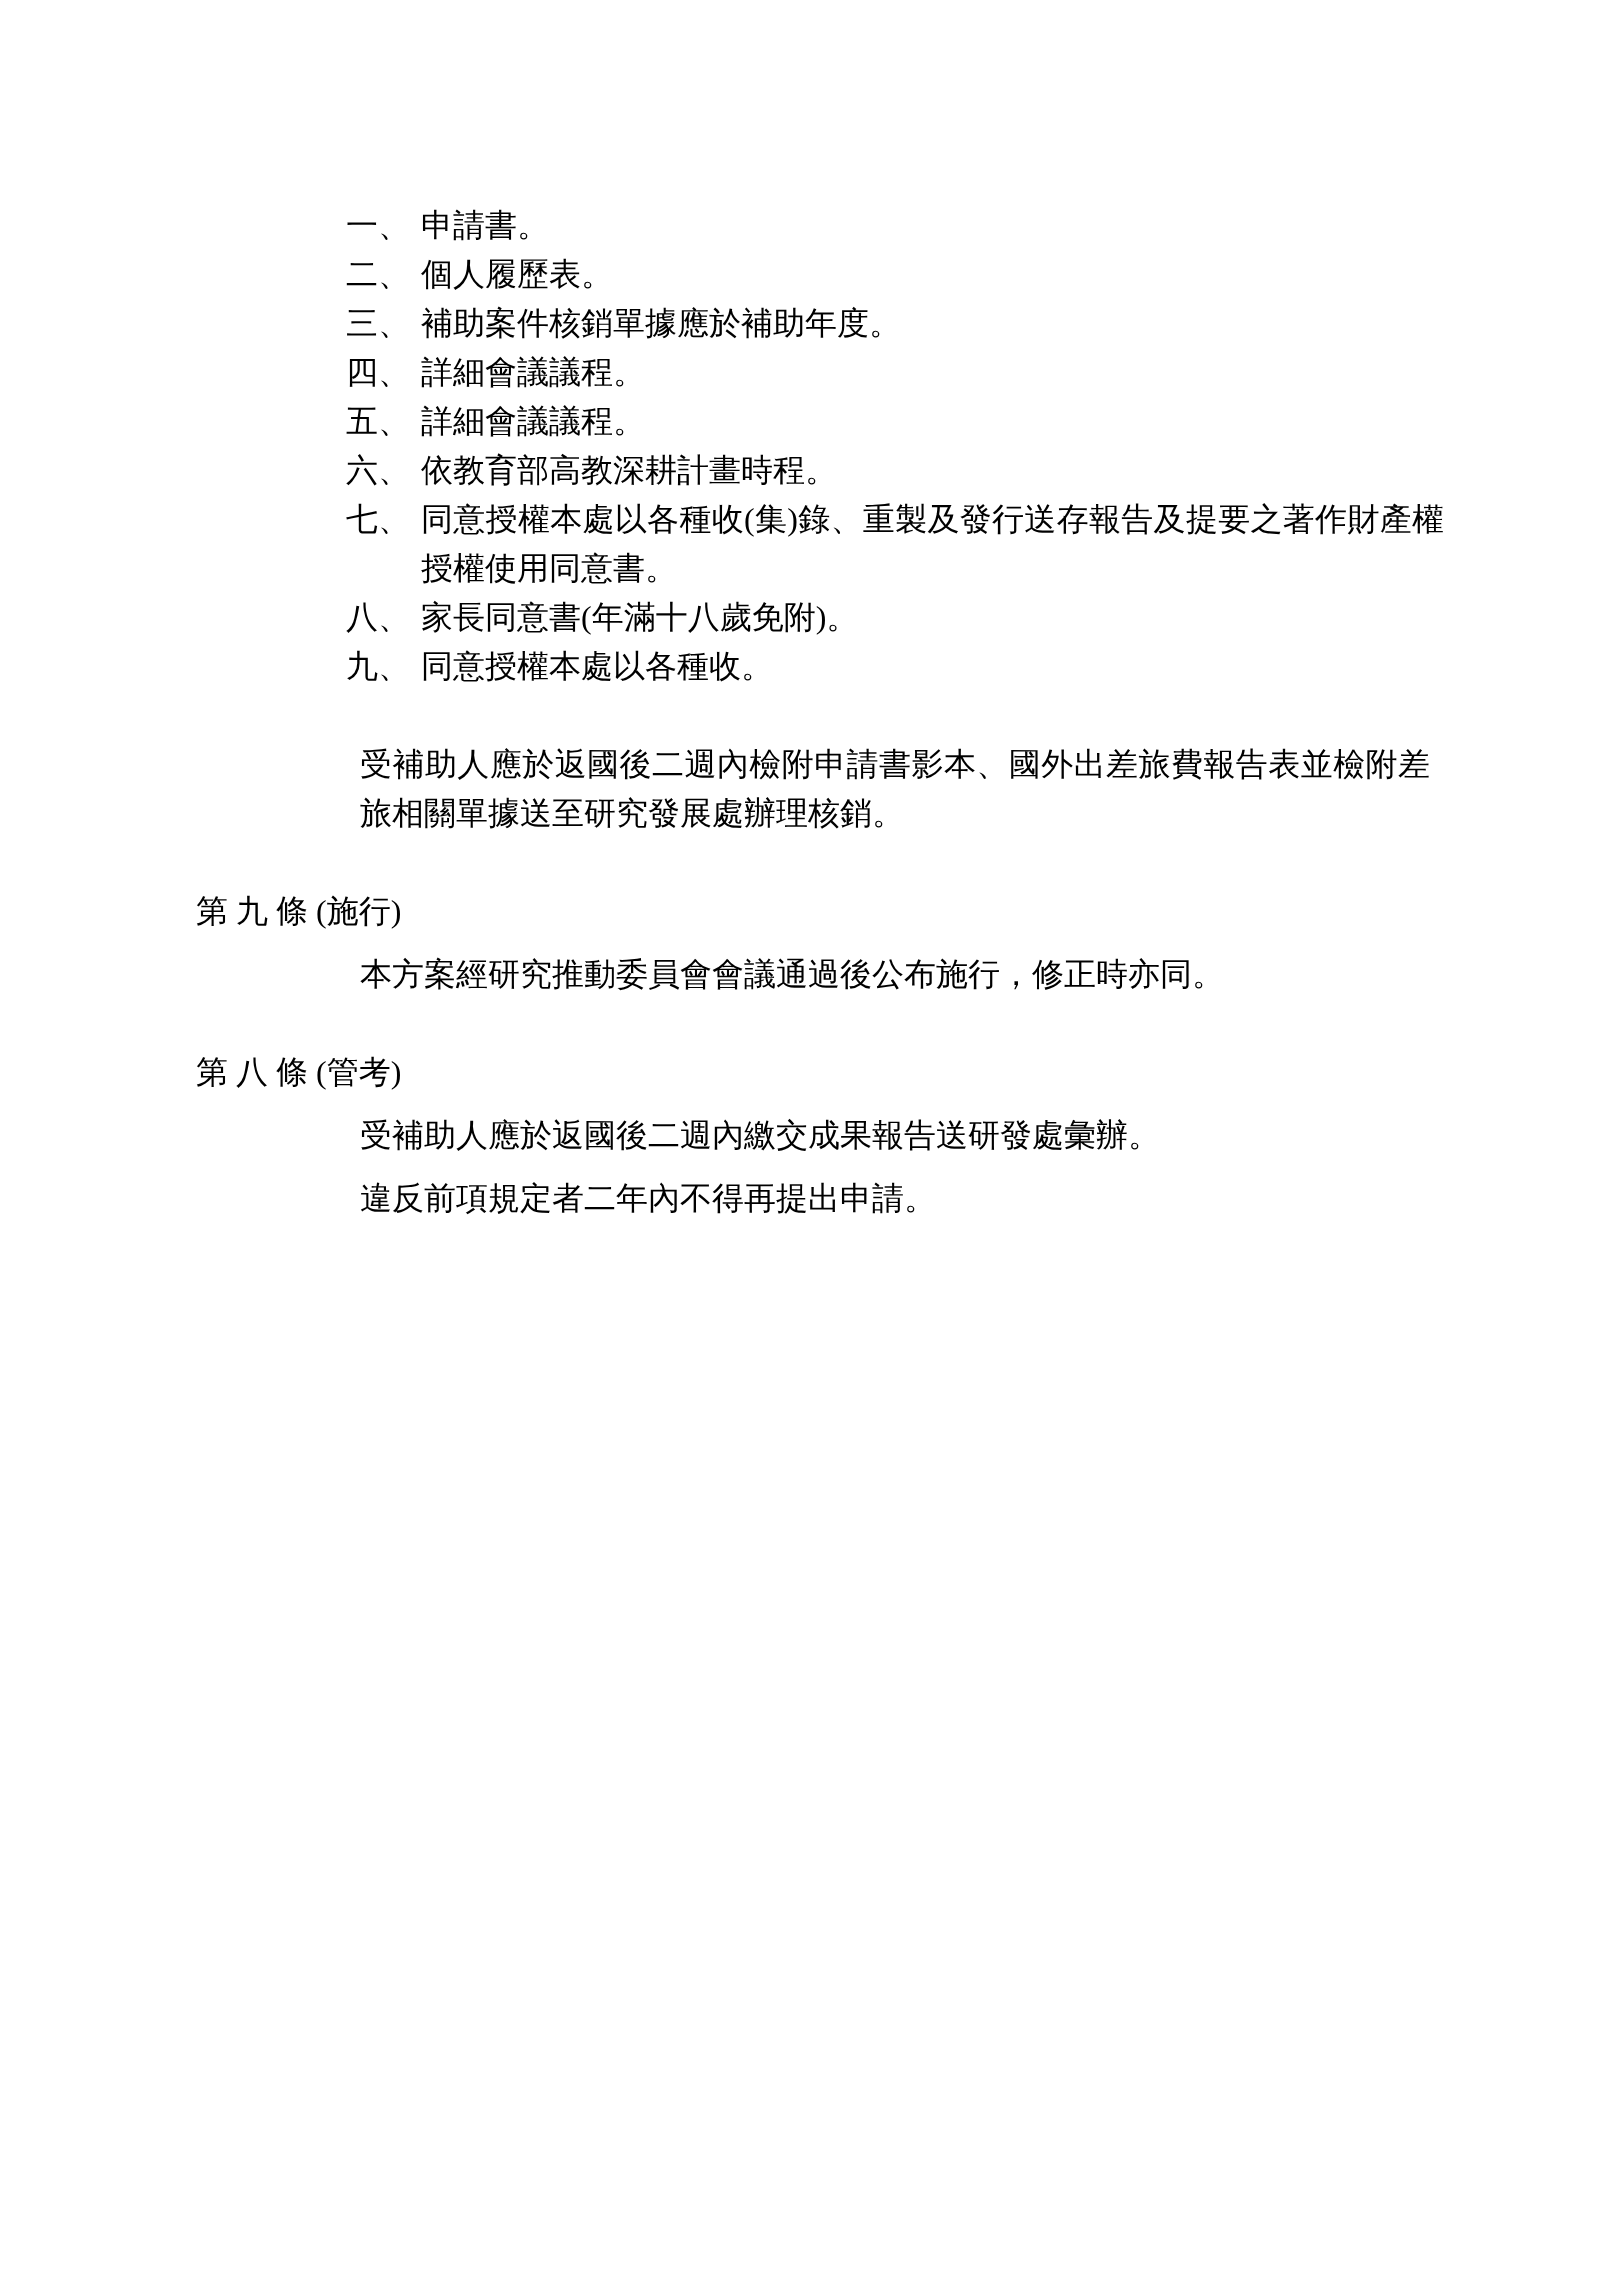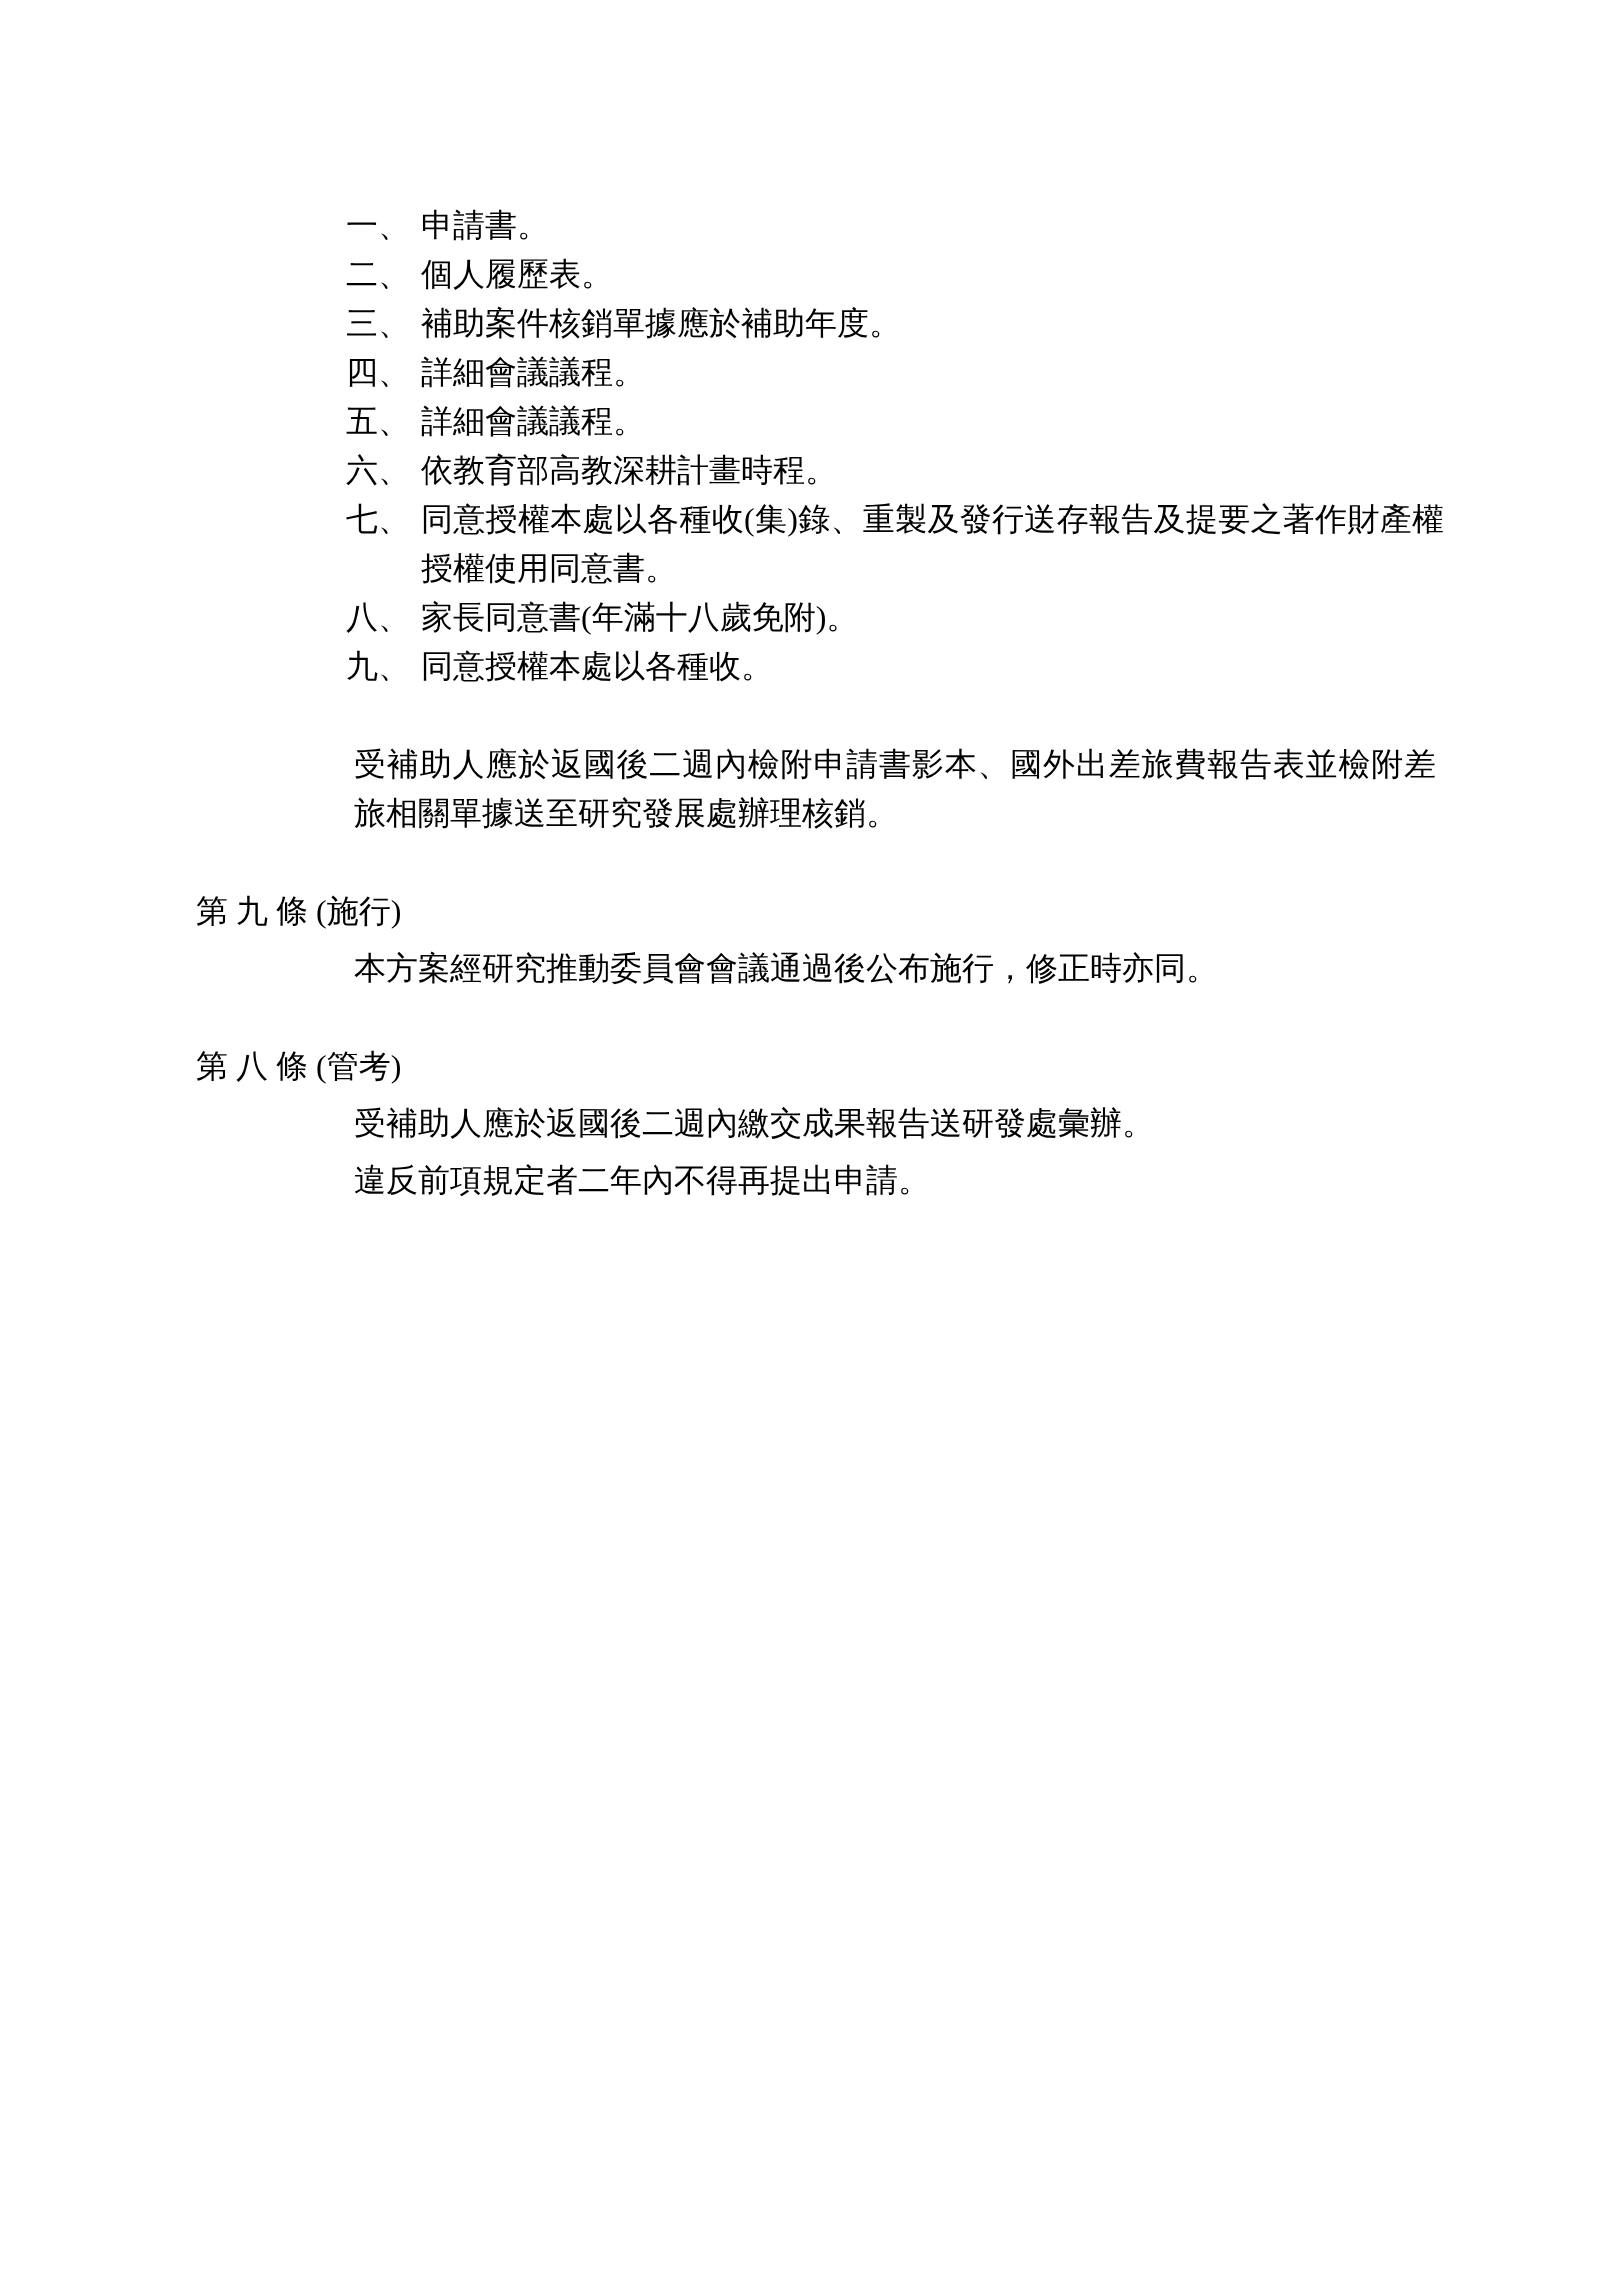--- a/index.html
+++ b/index.html
@@ -46,21 +46,21 @@
   .article { margin-top: 49px; }
   .art-heading {
     margin-left: 196px;
     white-space: nowrap;
   }
   .art-body {
     margin-left: 346px;
     width: 1098px;
   }
   .art-para {
-    margin: 8px;
+    margin: 14px;
     text-align: justify;
     text-justify: inter-ideograph;
   }
 </style>
 </head>
 <body>
 
 <div class="page">
   <div class="content">
 

